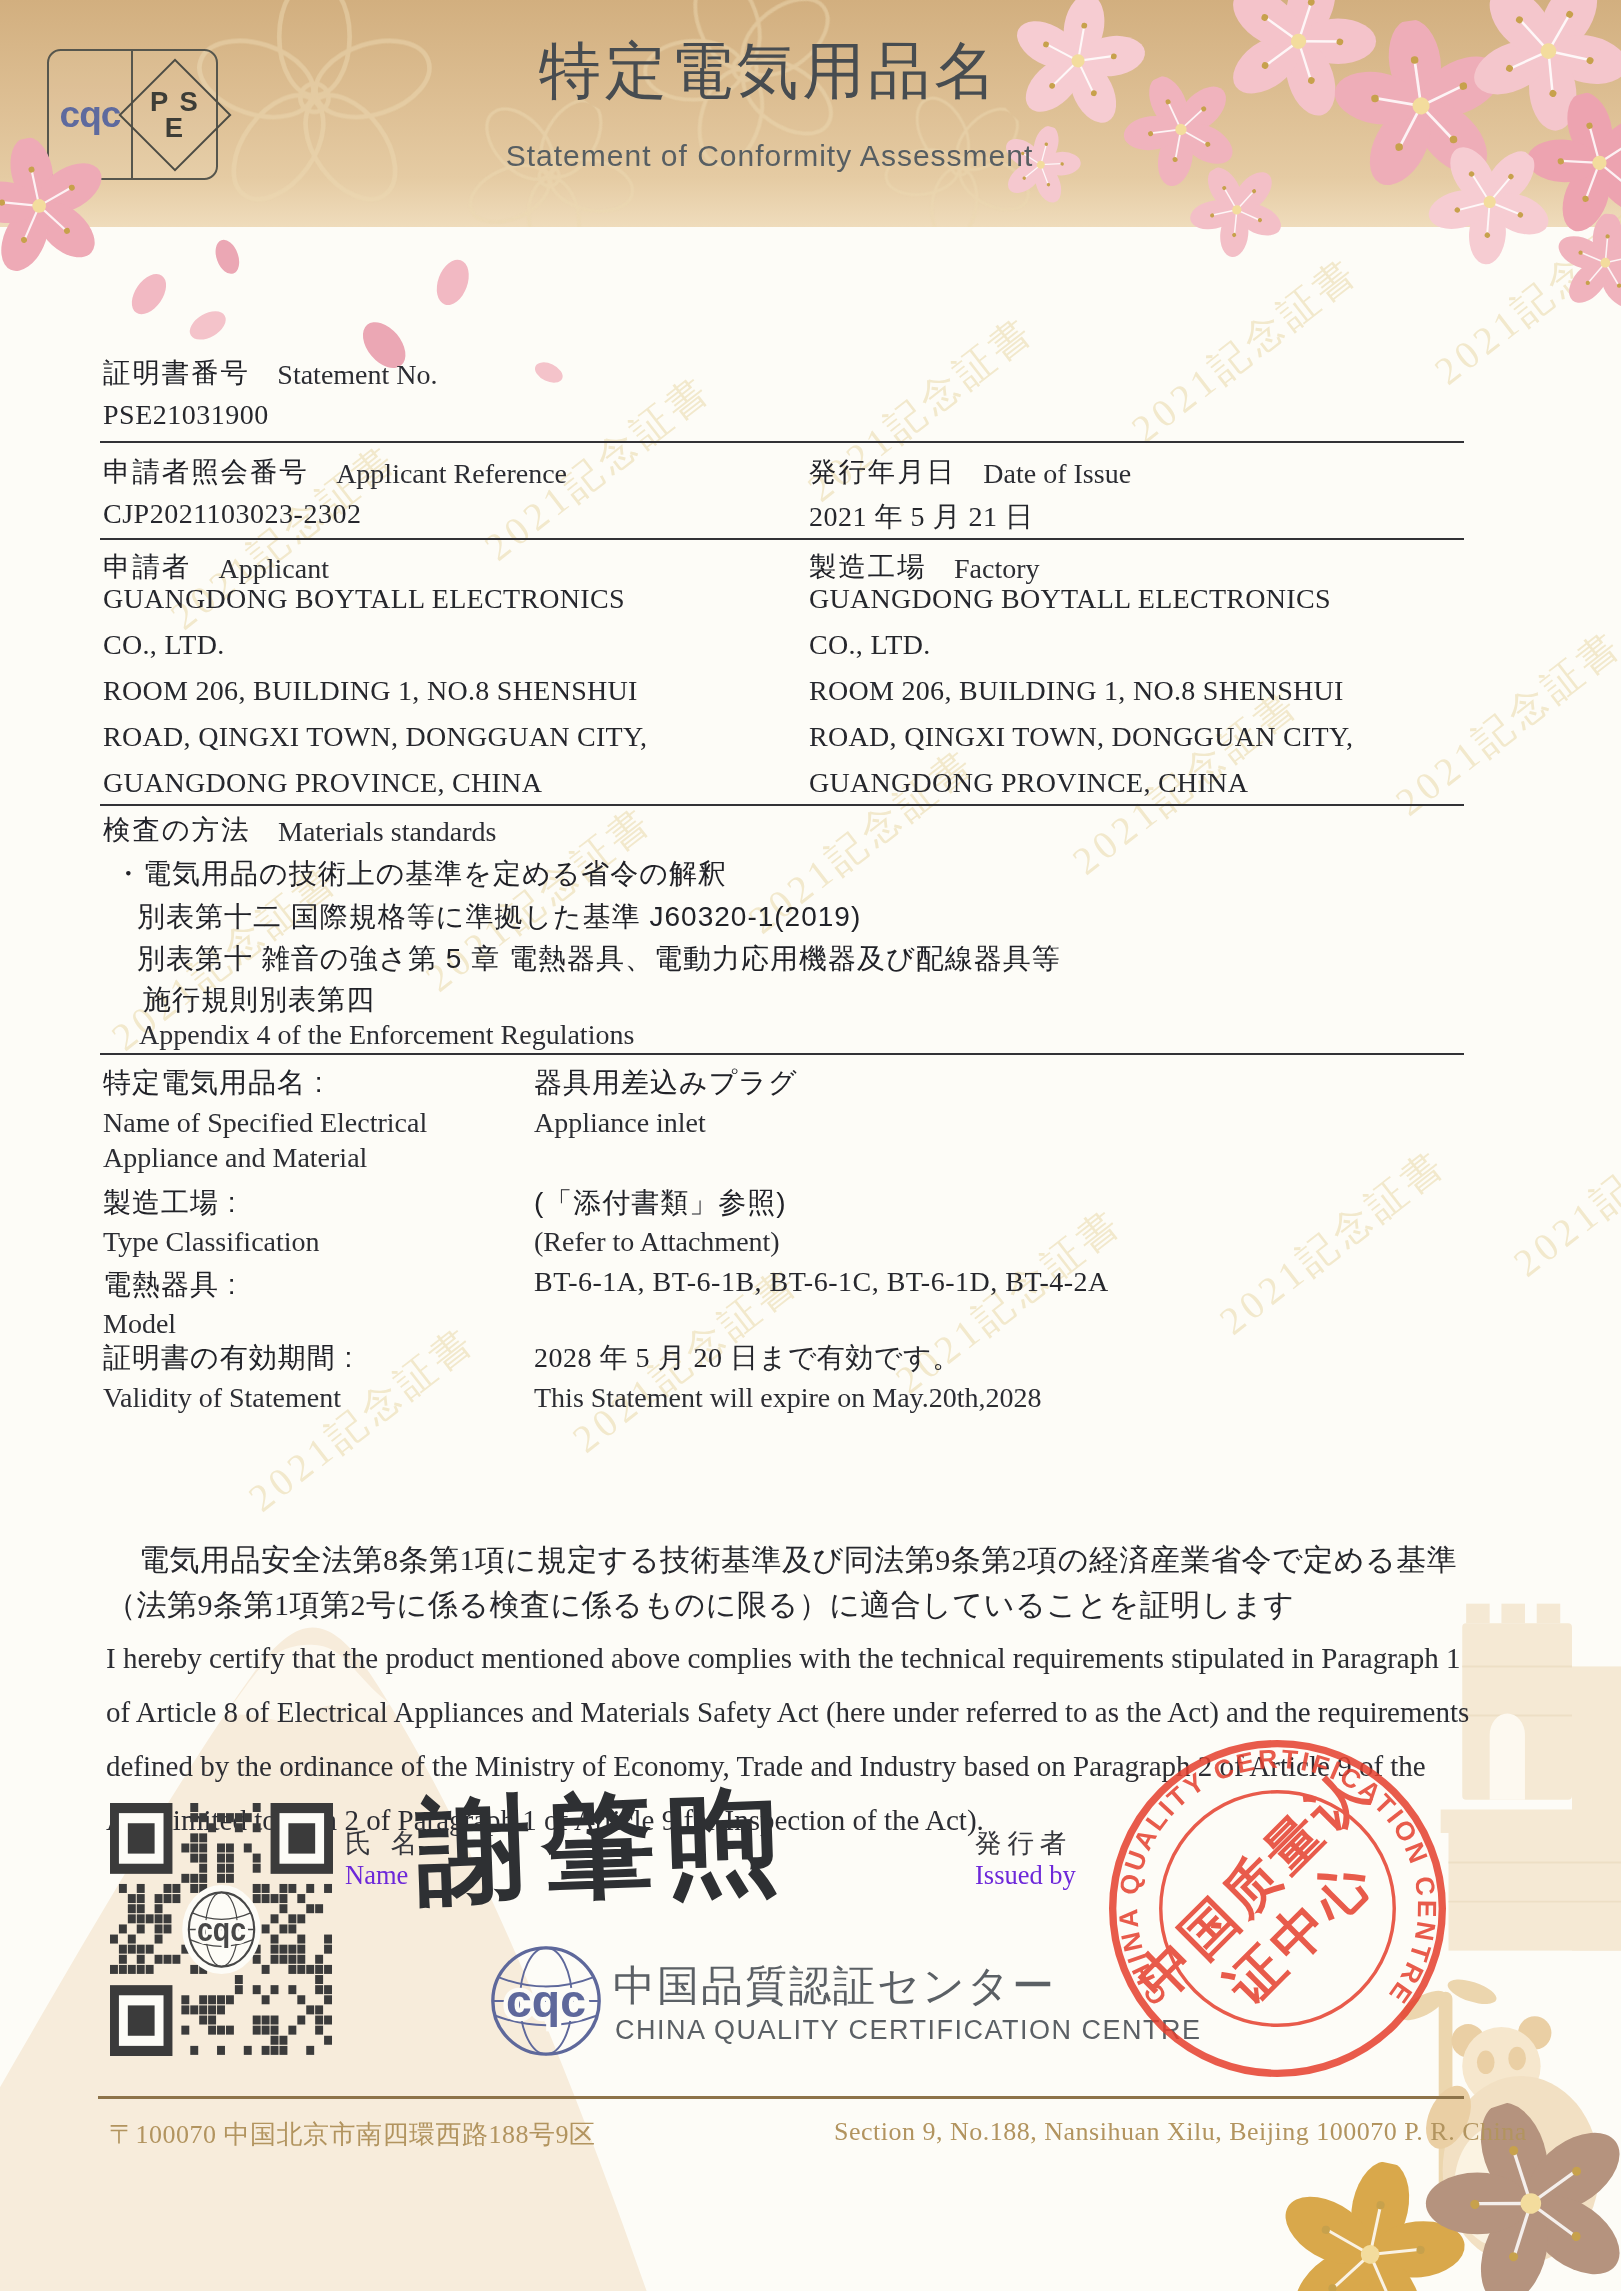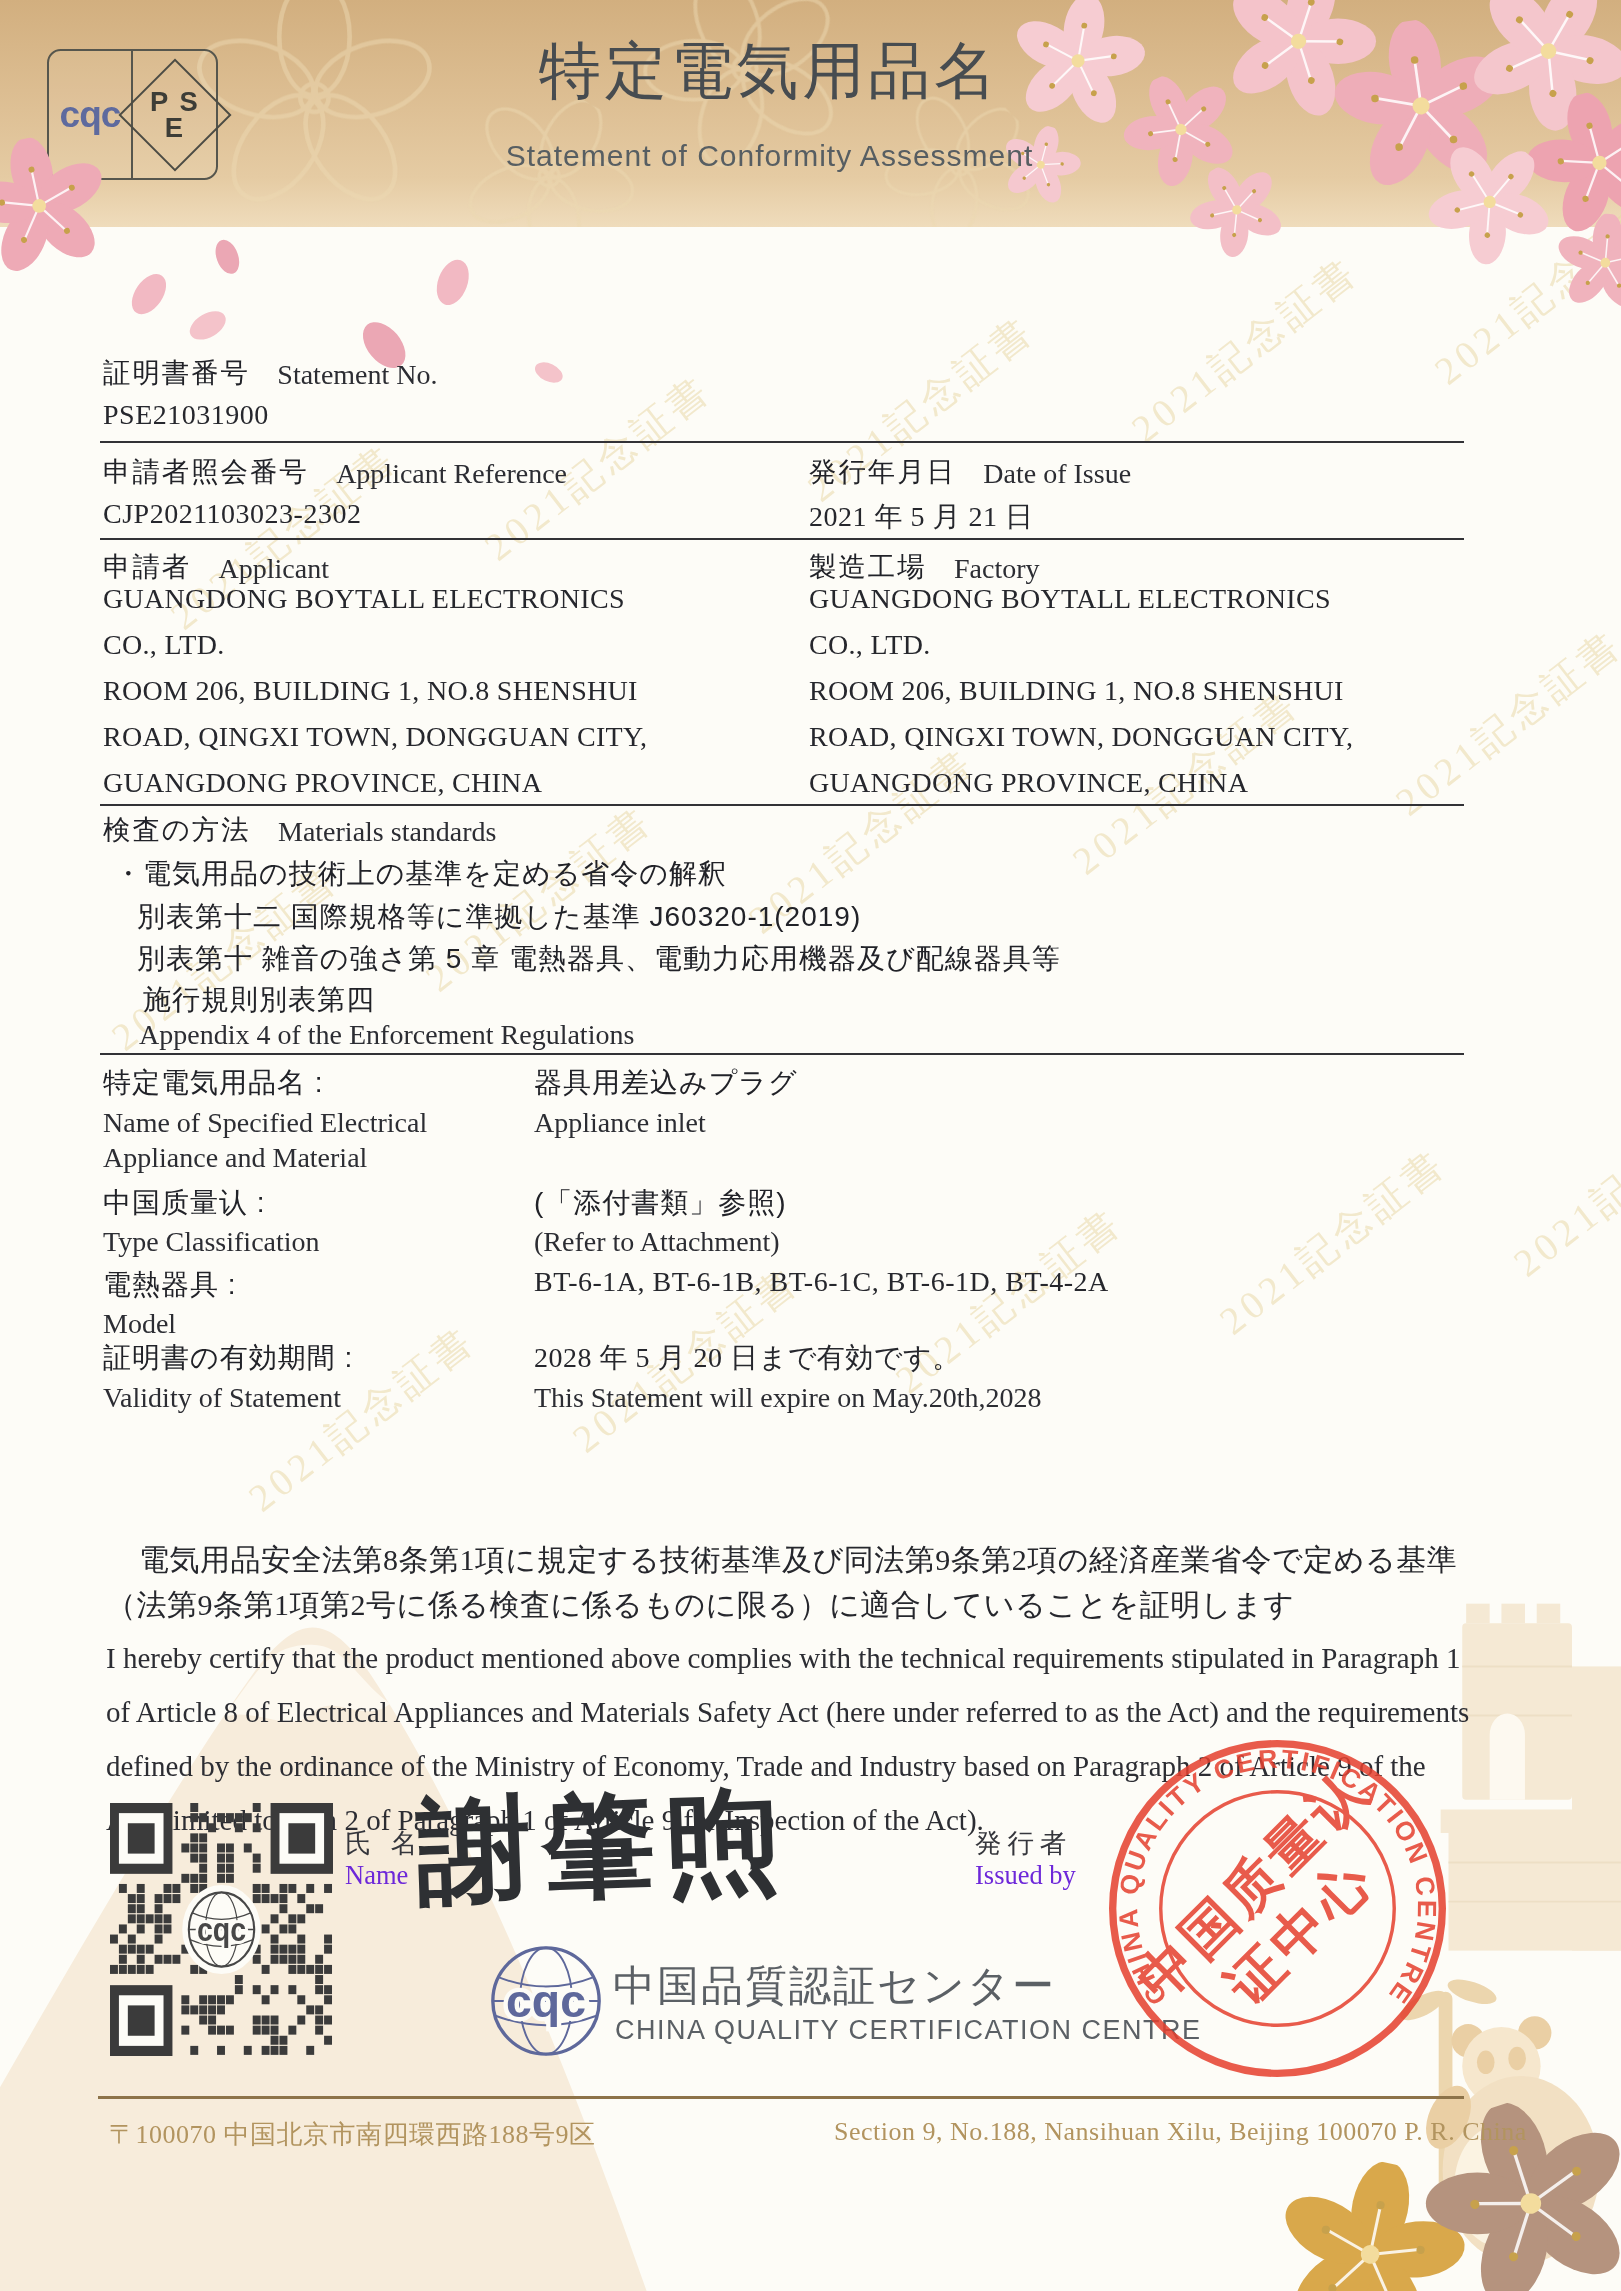--- a/index.html
+++ b/index.html
@@ -277,21 +277,21 @@
     <div class="std" style="left:143px;top:981px">施行規則別表第四</div>
     <div class="en-serif" style="position:absolute;left:139px;top:1019px">Appendix 4 of the Enforcement Regulations</div>
     <div class="hr" style="top:1053px"></div>
 
     <div class="std" style="left:103px;top:1064px">特定電気用品名 :</div>
     <div class="std" style="left:534px;top:1064px">器具用差込みプラグ</div>
     <div class="en-serif" style="position:absolute;left:103px;top:1107px">Name of Specified Electrical</div>
     <div class="en-serif" style="position:absolute;left:103px;top:1142px">Appliance and Material</div>
     <div class="en-serif" style="position:absolute;left:534px;top:1107px">Appliance inlet</div>
 
-    <div class="std" style="left:103px;top:1184px">中国质量认 :</div>
+    <div class="std" style="left:103px;top:1184px">製造工場 :</div>
     <div class="std" style="left:534px;top:1184px">(「添付書類」参照)</div>
     <div class="en-serif" style="position:absolute;left:103px;top:1226px">Type Classification</div>
     <div class="en-serif" style="position:absolute;left:534px;top:1226px">(Refer to Attachment)</div>
 
     <div class="std" style="left:103px;top:1266px">電熱器具 :</div>
     <div class="val" style="position:absolute;left:534px;top:1266px">BT-6-1A, BT-6-1B, BT-6-1C, BT-6-1D, BT-4-2A</div>
     <div class="en-serif" style="position:absolute;left:103px;top:1308px">Model</div>
 
     <div class="std" style="left:103px;top:1339px">証明書の有効期間 :</div>
     <div class="val" style="position:absolute;left:534px;top:1339px">2028 年 5 月 20 日まで有効です。</div>

